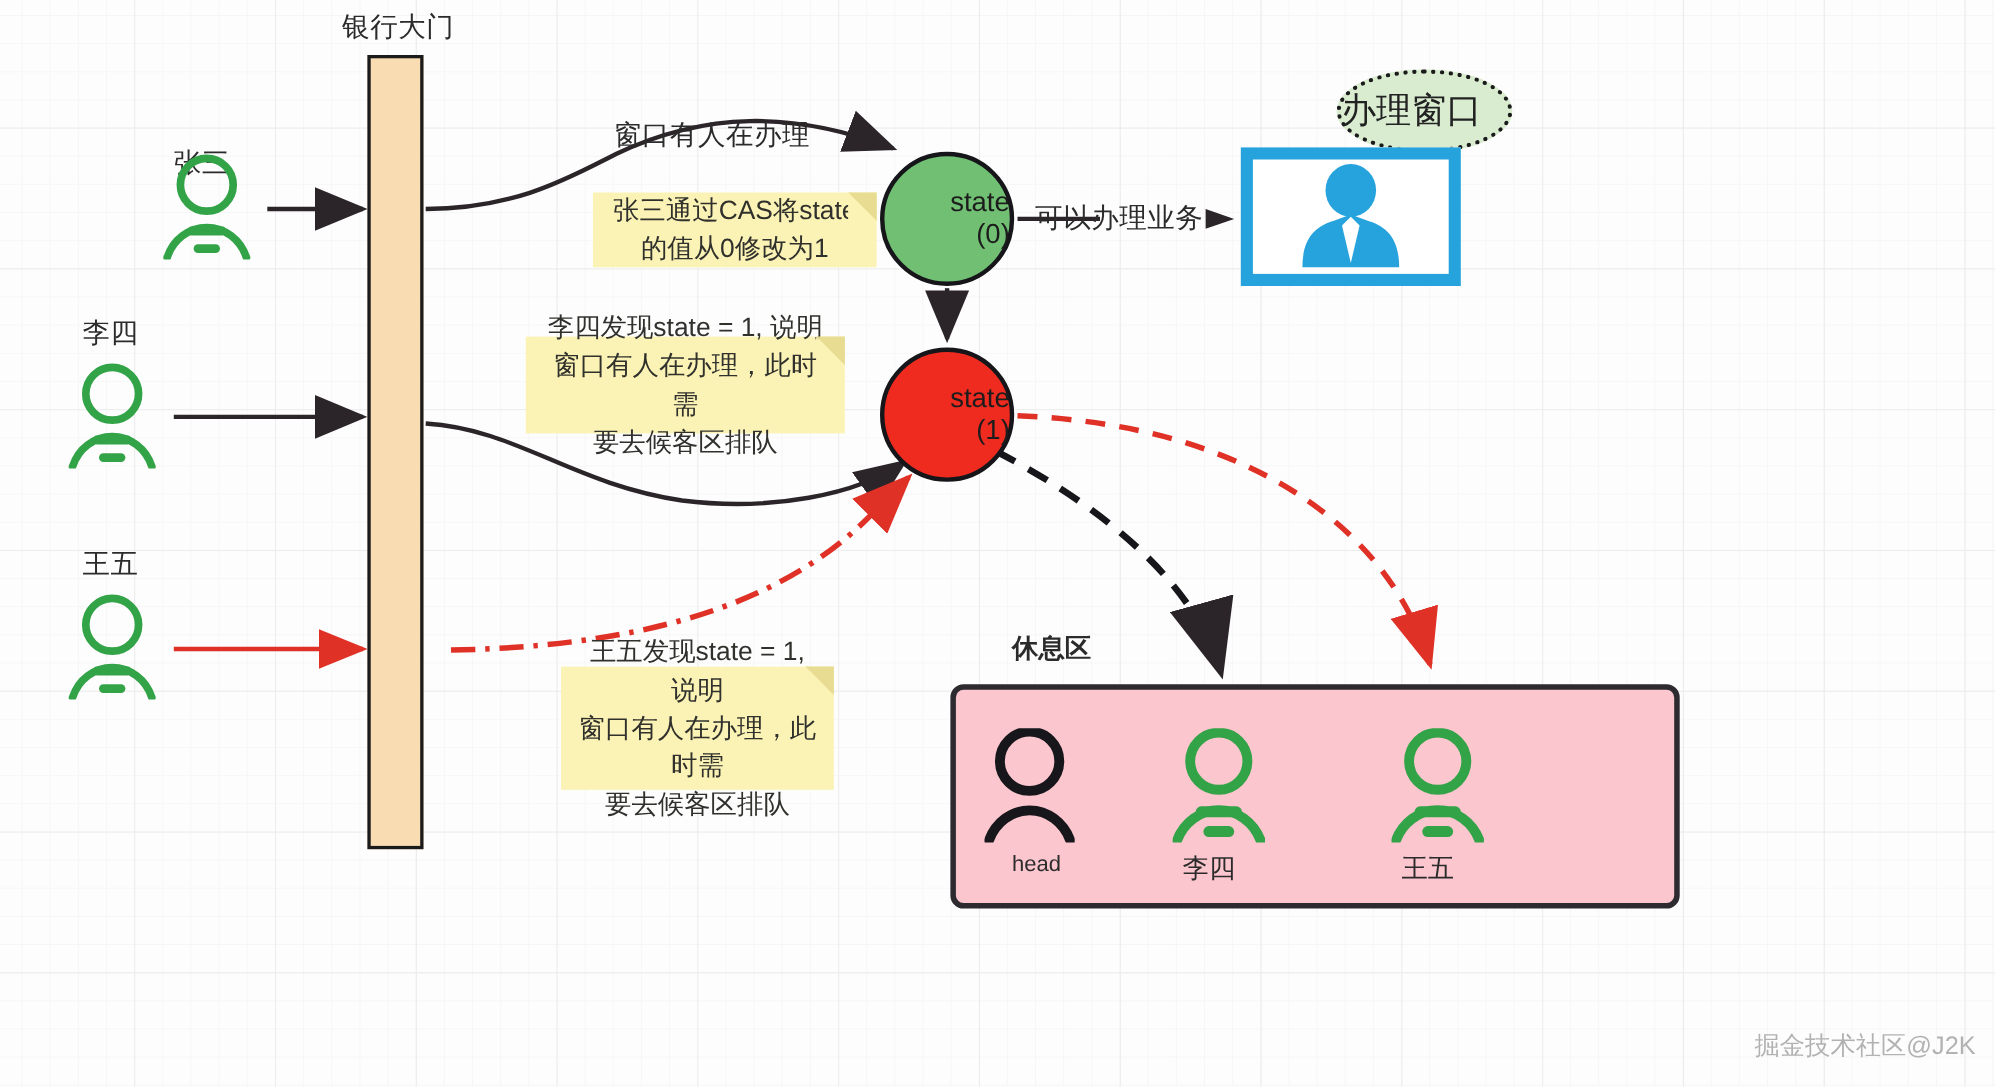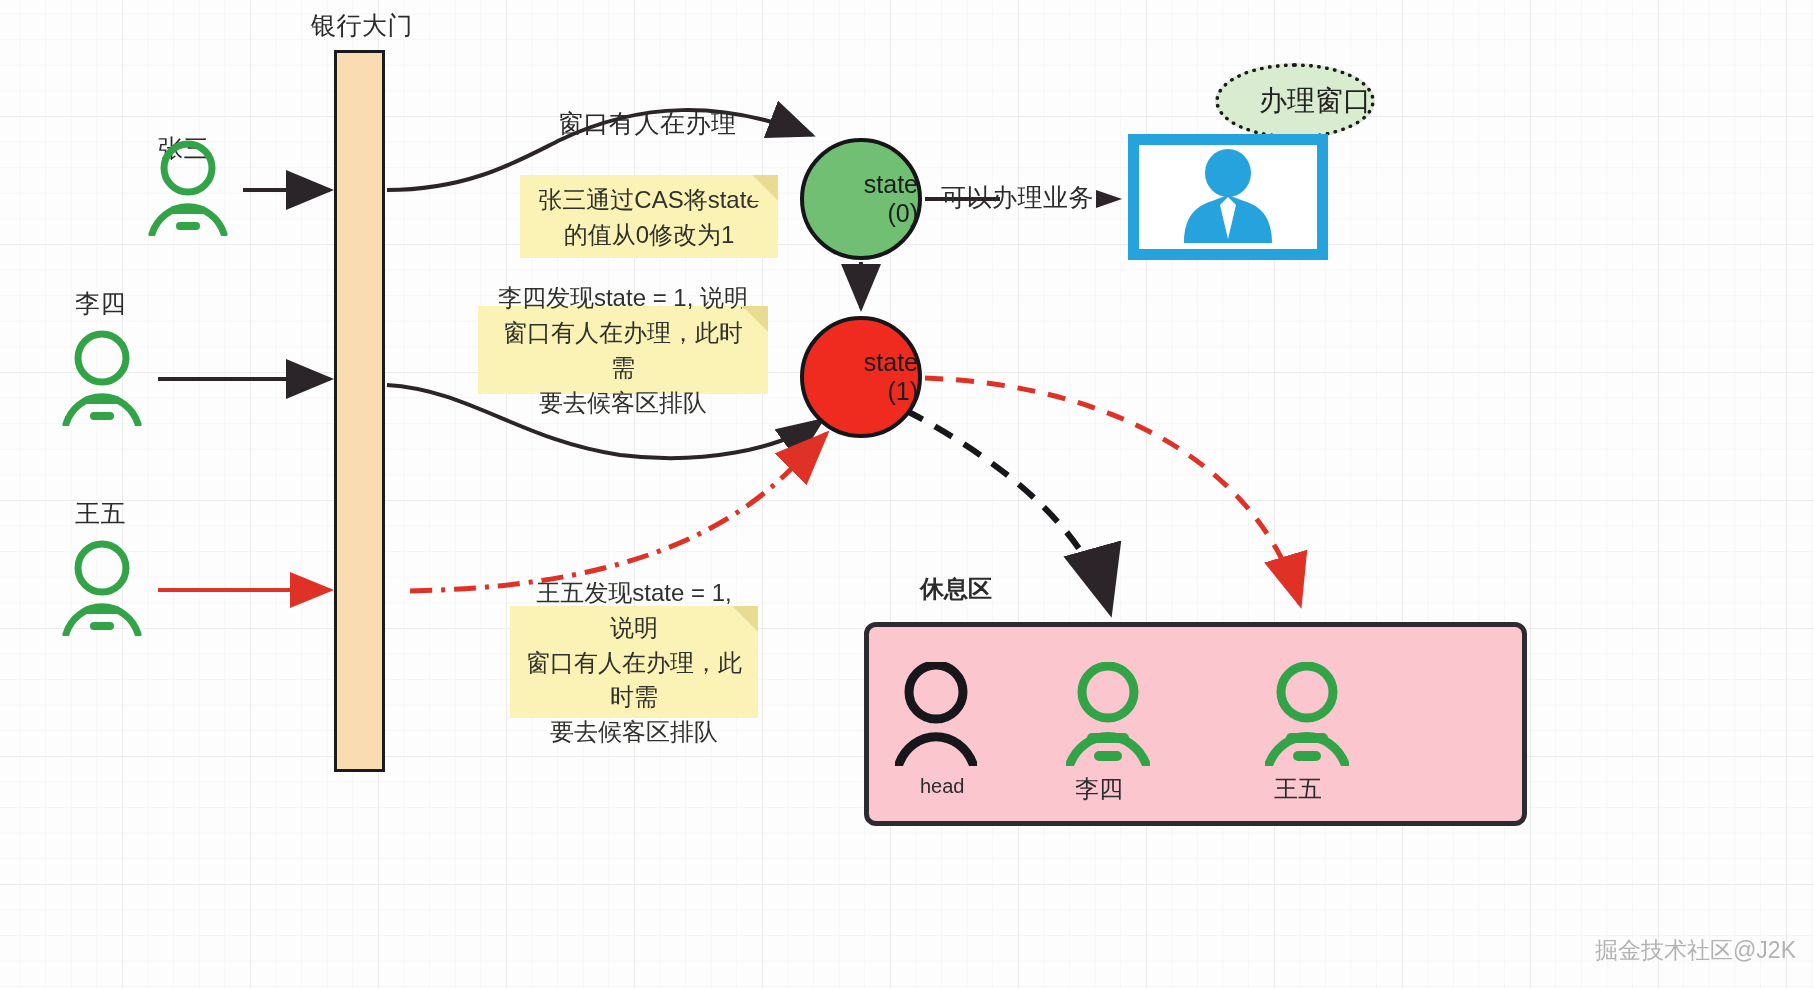--- a/index.html
+++ b/index.html
@@ -93,21 +93,21 @@
     border-top: 26px solid #e7dc92;
     border-left: 26px solid transparent;
   }
   .note .fold-shadow {
     position: absolute;
     top: 0; right: 0;
     width: 0; height: 0;
     border-bottom: 26px solid #fbf3b5;
     border-right: 26px solid transparent;
   }
-  #note-zhangsan { left: 520px; top: 175px; width: 258px; height: 83px; }
+  #note-zhangsan { left: 539px; top: 175px; width: 258px; height: 68px; }
   #note-lisi     { left: 478px; top: 306px; width: 290px; height: 88px; }
   #note-wangwu   { left: 510px; top: 606px; width: 248px; height: 112px; }
 
   
   #teller-window {
     position: absolute;
     left: 1128px; top: 134px;
     width: 200px; height: 126px;
     border: 11px solid #26a3dd;
     background: #ffffff;
@@ -118,23 +118,23 @@
   #callout-bubble {
     position: absolute;
     left: 1215px; top: 63px;
     width: 160px; height: 76px;
     border-radius: 50%;
     background: #d9ecd0;
     border: 4px dotted #1b1b1b;
     box-sizing: border-box;
     display: flex;
     align-items: center;
-    justify-content: flex-end;
+    justify-content: flex-start;
     color: #222;
-    font-size: 28px;
+    font-size: 32px;
     font-family: Liberation Mono, monospace;
   }
 
   
   #rest-area {
     position: absolute;
     left: 864px; top: 622px;
     width: 663px; height: 204px;
     background: #fbc6ce;
     border: 5px solid #2d2a30;

